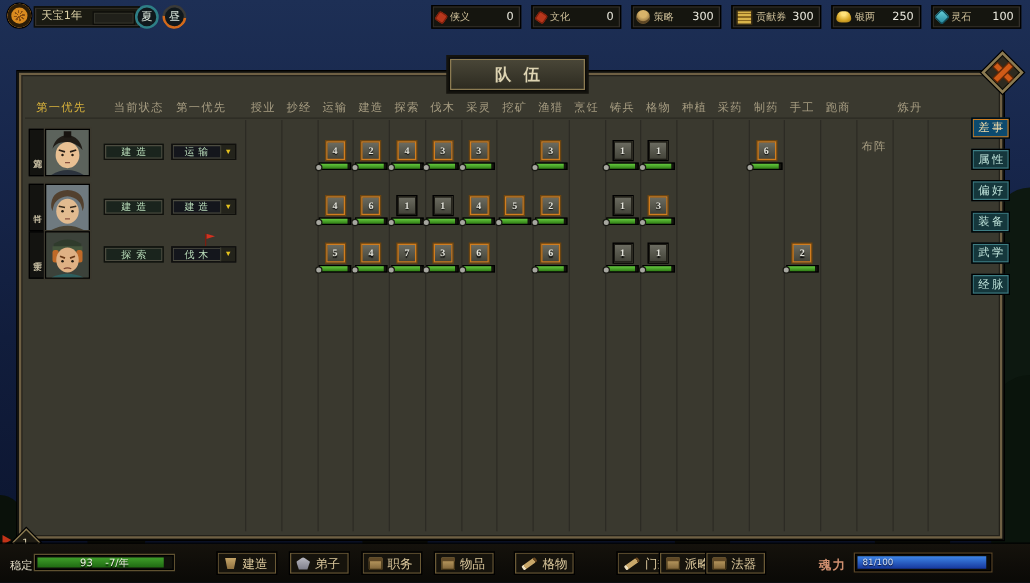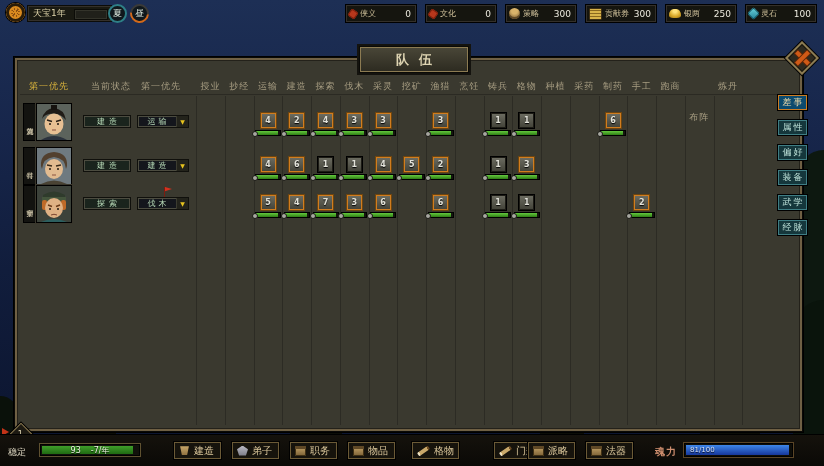--- a/index.html
+++ b/index.html
@@ -31,21 +31,21 @@
   .rlabel{color:#cfc09a;font-size:8px;margin-left:3px;white-space:nowrap;}
   .rval{color:#eceadf;font-size:9px;margin-left:auto;}
   .ricon{flex:0 0 auto;}
   .chivalry-icon,.culture-icon{width:8px;height:8px;background:#b7371c;transform:rotate(35deg);border-radius:2px;box-shadow:inset 0 0 0 1px #7d1f0c;}
   .strategy-icon{width:11px;height:11px;background:radial-gradient(circle at 50% 28%,#d9b36a 30%,#8a6c3c 72%);border-radius:50%;box-shadow:inset 0 -2px 0 #5f4826;}
   .voucher-icon{width:11px;height:10px;background:repeating-linear-gradient(0deg,#d8b34a 0 2px,#8a681f 2px 3px);border:1px solid #3f3014;border-radius:1px;}
   .silver-icon{width:12px;height:9px;background:radial-gradient(circle at 50% 20%,#ffe27a 18%,#d8a828 60%,#9a7114 100%);border-radius:50% 50% 45% 45%/90% 90% 40% 40%;}
   .spirit-stone-icon{width:9px;height:9px;background:linear-gradient(135deg,#6fd8e0,#1f7f96);transform:rotate(45deg);border-radius:2px;box-shadow:inset 0 0 0 1px #0f4a58;}
   
   .panel{position:absolute;left:14px;top:57px;width:787px;height:373px;background:#3a392f;
-    border:1px solid #090906;box-shadow:inset 0 0 0 2px #6f6044,inset 0 0 0 3px #23211a,0 0 0 1px #000;}
+    border:1px solid #090906;box-shadow:inset 0 0 0 2px #6f6044,inset 0 0 0 3px #23211a,0 0 0 1px #000;font-family:Liberation Serif, serif;}
   .plaque{position:absolute;left:344px;top:-12px;width:110px;height:27px;
     background:linear-gradient(#4a4738,#2c2a20);border:1px solid #0a0a07;
     box-shadow:inset 0 0 0 1px #8c7b52,0 0 0 2px #14130e;display:flex;align-items:center;justify-content:center;
     color:#ded4b2;font-size:13px;font-weight:bold;letter-spacing:10px;padding-left:10px;box-sizing:border-box;}
   .closebtn{position:absolute;right:-16px;top:-16px;width:32px;height:32px;display:flex;align-items:center;justify-content:center;cursor:pointer;}
   .diamond{width:20px;height:20px;transform:rotate(45deg);background:#2e2a1f;border:2px solid #8c7b52;
     box-shadow:0 0 0 1px #000,inset 0 0 0 1px #141209;}
   .xbar{position:absolute;width:17px;height:4px;background:#cf5a17;border:1px solid #5f2808;border-radius:1px;}
   .xbar.b1{transform:rotate(45deg);} .xbar.b2{transform:rotate(-45deg);}
   .hdr{position:absolute;top:22px;font-size:9px;color:#a79d82;text-align:center;letter-spacing:1px;white-space:nowrap;}
@@ -88,21 +88,21 @@
     justify-content:center;letter-spacing:2px;padding-left:2px;box-sizing:border-box;cursor:pointer;}
   .tab.active{background:#0c4a6e;box-shadow:inset 0 0 0 1px #cd7d22;color:#ecd9a8;}
   
   .bottombar{position:absolute;left:0;right:0;bottom:0;height:31px;background:linear-gradient(#15120c,#0a0906);border-top:1px solid #000;}
   .red-wedge{position:absolute;left:2px;bottom:30px;width:0;height:0;border-top:4px solid transparent;
     border-bottom:4px solid transparent;border-left:7px solid #c23318;}
   .level{position:absolute;left:13px;bottom:24px;width:14px;height:14px;background:#1d1a12;border:1px solid #8c7b52;
     transform:rotate(45deg);box-shadow:0 0 0 1px #000;display:flex;align-items:center;justify-content:center;}
   .level span{transform:rotate(-45deg);font-size:8px;color:#e0d6b4;}
   .stab-label{position:absolute;left:8px;top:11px;font-size:9px;color:#e2dcc6;}
-  .stab-bar{position:absolute;left:40px;top:9px;width:100px;height:12px;background:#11110b;border:1px solid #000;
+  .stab-bar{position:absolute;left:28px;top:9px;width:111px;height:12px;background:#11110b;border:1px solid #000;
     box-shadow:0 0 0 1px #5f5130;box-sizing:border-box;}
   .stab-bar i{position:absolute;left:1px;top:1px;bottom:1px;width:93%;background:linear-gradient(#3f9e2a,#1f6a12);}
   .stab-text{position:absolute;inset:0;display:flex;align-items:center;justify-content:center;gap:10px;
     font-size:8px;color:#eef2e2;text-shadow:0 1px 1px #000;}
   .bbtn{position:absolute;top:6px;width:49px;height:19px;background:#16130c;border:1px solid #000;
     box-shadow:inset 0 0 0 1px #6b5a36;display:flex;align-items:center;gap:4px;padding-left:5px;
     box-sizing:border-box;color:#dcc89c;font-size:10px;cursor:pointer;}
   .bicon{width:11px;height:10px;flex:0 0 auto;}
   .build-icon{background:linear-gradient(#c9a86a,#8a6c3c);clip-path:polygon(10% 8%,90% 8%,74% 96%,26% 96%);}
   .disciple-icon{background:linear-gradient(#b9b9c2,#7c7c88);clip-path:polygon(50% 0,100% 38%,81% 100%,19% 100%,0 38%);}
@@ -502,21 +502,21 @@
           <span class="blabel">格物</span>
         </div>
         <div class="bbtn" style="left: 493px;">
           <span class="bicon rules-icon"></span>
           <span class="blabel">门规</span>
         </div>
         <div class="bbtn" style="left: 527px;">
           <span class="bicon faction-icon"></span>
           <span class="blabel">派略</span>
         </div>
-        <div class="bbtn" style="left: 585px;">
+        <div class="bbtn" style="left: 564px;">
           <span class="bicon artifact-icon"></span>
           <span class="blabel">法器</span>
         </div>
       </div>
     <span class="soul-label">魂力</span>
     <div class="soul-bar">
       <i></i>
       <div class="soul-text">81/100</div>
     </div>
   </div>

